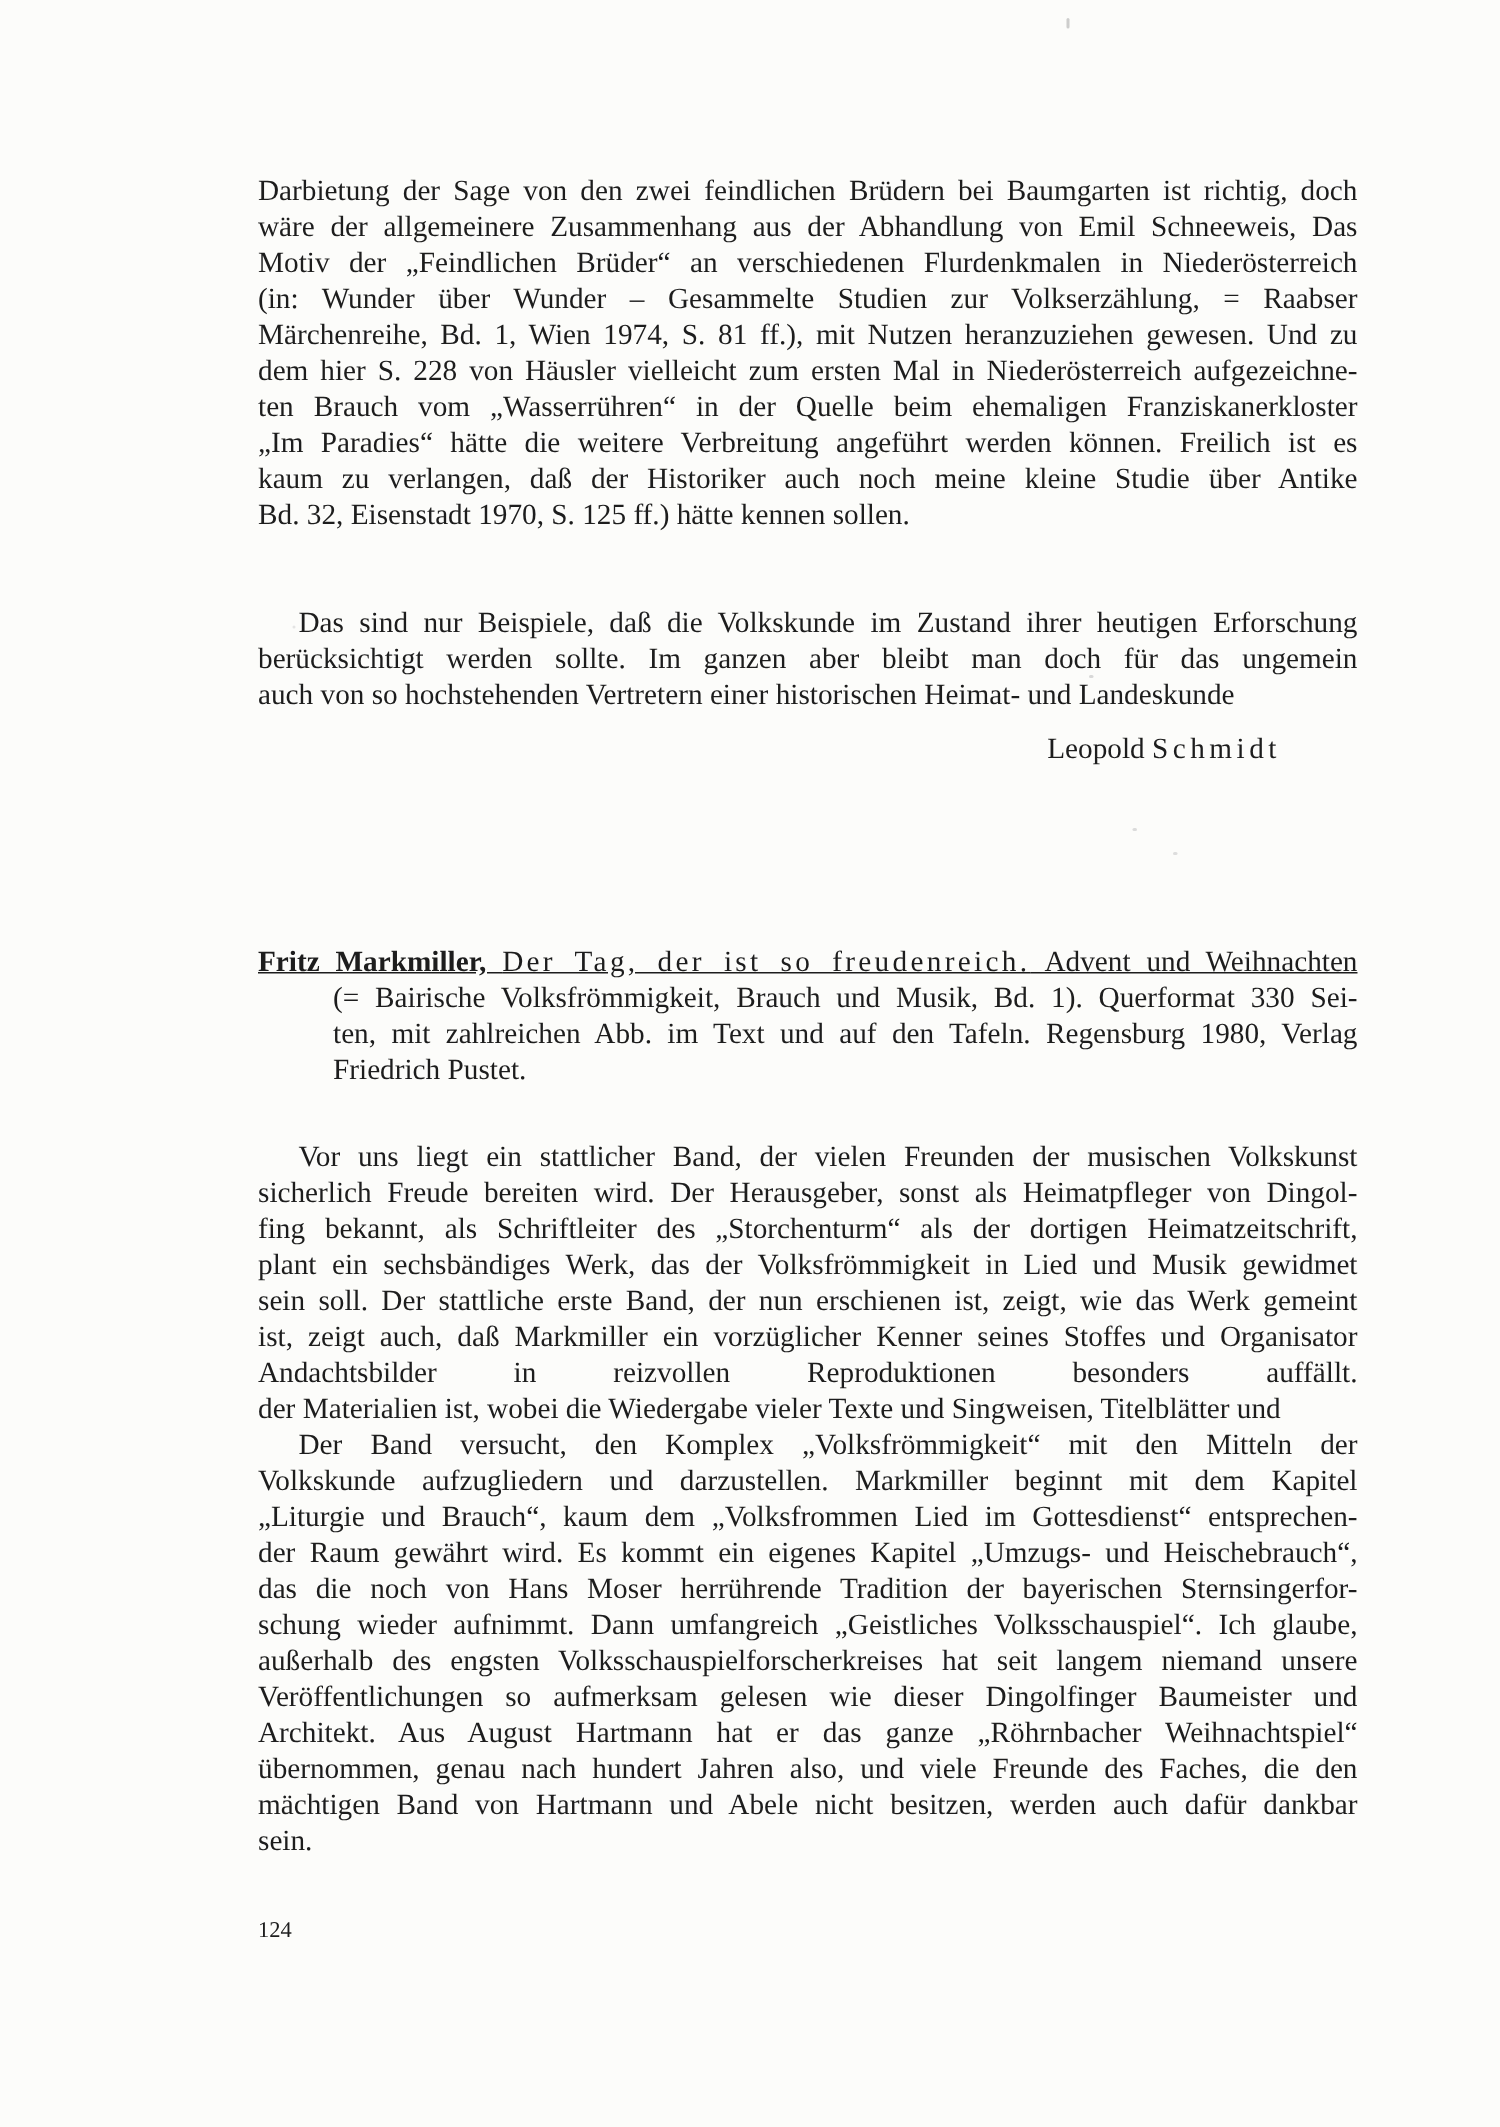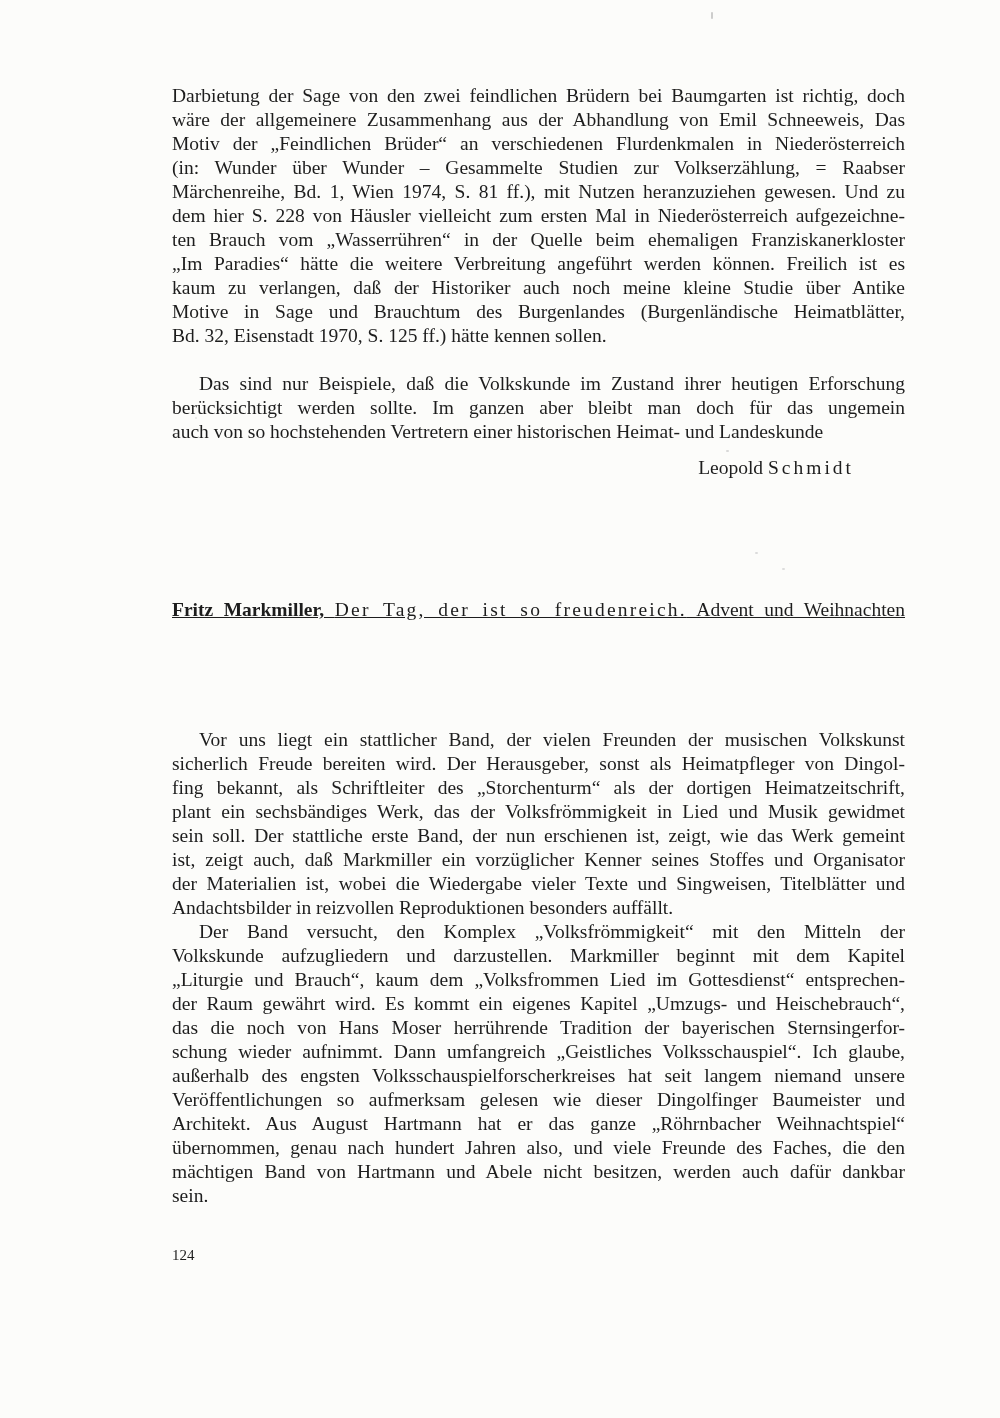--- a/index.html
+++ b/index.html
@@ -12,21 +12,21 @@
     position: relative;
     width: 1000px;
     height: 1418px;
     background: #fcfcfa;
     overflow: hidden;
     font-family: "Liberation Serif", "DejaVu Serif", serif;
     font-size: 19.5px;
     line-height: 24px;
     color: #1d1d1d;
   }
-  .abs { position: absolute; }
+  .abs { position: absolute; margin-top: 32px; }
   .col { left: 172px; width: 733px; }
 
   
   .block > .line {
     text-align: justify;
     text-align-last: justify;
     white-space: normal;
   }
   .block > .line:last-child {
     text-align: left;
@@ -80,49 +80,53 @@
   <div class="abs col block" style="top:84px">
       <div class="line">Darbietung der Sage von den zwei feindlichen Brüdern bei Baumgarten ist richtig, doch</div>
       <div class="line">wäre der allgemeinere Zusammenhang aus der Abhandlung von Emil Schneeweis, Das</div>
       <div class="line">Motiv der „Feindlichen Brüder“ an verschiedenen Flurdenkmalen in Niederösterreich</div>
       <div class="line">(in: Wunder über Wunder – Gesammelte Studien zur Volkserzählung, = Raabser</div>
       <div class="line">Märchenreihe, Bd. 1, Wien 1974, S. 81 ff.), mit Nutzen heranzuziehen gewesen. Und zu</div>
       <div class="line">dem hier S. 228 von Häusler vielleicht zum ersten Mal in Niederösterreich aufgezeichne-</div>
       <div class="line">ten Brauch vom „Wasserrühren“ in der Quelle beim ehemaligen Franziskanerkloster</div>
       <div class="line">„Im Paradies“ hätte die weitere Verbreitung angeführt werden können. Freilich ist es</div>
       <div class="line">kaum zu verlangen, daß der Historiker auch noch meine kleine Studie über Antike</div>
-      <div class="line">Motive in Sage und Brauchtum des Burgenlandes (Burgenländische Heimatblätter,</div>
       <div class="line">Bd. 32, Eisenstadt 1970, S. 125 ff.) hätte kennen sollen.</div>
     </div>
 
   <div class="abs col block indent" style="top:372px">
       <div class="line">Das sind nur Beispiele, daß die Volkskunde im Zustand ihrer heutigen Erforschung</div>
       <div class="line">berücksichtigt werden sollte. Im ganzen aber bleibt man doch für das ungemein</div>
       <div class="line">auch von so hochstehenden Vertretern einer historischen Heimat- und Landeskunde</div>
     </div>
 
   <div class="abs signature">
     <span>Leopold </span><span class="sp2">Schmidt</span>
   </div>
 
   <div class="abs col" style="top:598px">
     <div class="line just">
       <span class="b">Fritz Markmiller, </span><span class="sp">Der Tag, der ist so freudenreich.</span><span> Advent und Weihnachten</span>
     </div>
+    <div class="block hang">
+        <div class="line">(= Bairische Volksfrömmigkeit, Brauch und Musik, Bd. 1). Querformat 330 Sei-</div>
+        <div class="line">ten, mit zahlreichen Abb. im Text und auf den Tafeln. Regensburg 1980, Verlag</div>
+        <div class="line">Friedrich Pustet.</div>
+      </div>
   </div>
 
   <div class="abs col block indent" style="top:728px">
       <div class="line">Vor uns liegt ein stattlicher Band, der vielen Freunden der musischen Volkskunst</div>
       <div class="line">sicherlich Freude bereiten wird. Der Herausgeber, sonst als Heimatpfleger von Dingol-</div>
       <div class="line">fing bekannt, als Schriftleiter des „Storchenturm“ als der dortigen Heimatzeitschrift,</div>
       <div class="line">plant ein sechsbändiges Werk, das der Volksfrömmigkeit in Lied und Musik gewidmet</div>
       <div class="line">sein soll. Der stattliche erste Band, der nun erschienen ist, zeigt, wie das Werk gemeint</div>
       <div class="line">ist, zeigt auch, daß Markmiller ein vorzüglicher Kenner seines Stoffes und Organisator</div>
+      <div class="line">Andachtsbilder in reizvollen Reproduktionen besonders auffällt.</div>
       <div class="line">der Materialien ist, wobei die Wiedergabe vieler Texte und Singweisen, Titelblätter und</div>
-      <div class="line">Andachtsbilder in reizvollen Reproduktionen besonders auffällt.</div>
     </div>
 
   <div class="abs col block indent" style="top:920px">
       <div class="line">Der Band versucht, den Komplex „Volksfrömmigkeit“ mit den Mitteln der</div>
       <div class="line">Volkskunde aufzugliedern und darzustellen. Markmiller beginnt mit dem Kapitel</div>
       <div class="line">„Liturgie und Brauch“, kaum dem „Volksfrommen Lied im Gottesdienst“ entsprechen-</div>
       <div class="line">der Raum gewährt wird. Es kommt ein eigenes Kapitel „Umzugs- und Heischebrauch“,</div>
       <div class="line">das die noch von Hans Moser herrührende Tradition der bayerischen Sternsingerfor-</div>
       <div class="line">schung wieder aufnimmt. Dann umfangreich „Geistliches Volksschauspiel“. Ich glaube,</div>
       <div class="line">außerhalb des engsten Volksschauspielforscherkreises hat seit langem niemand unsere</div>

